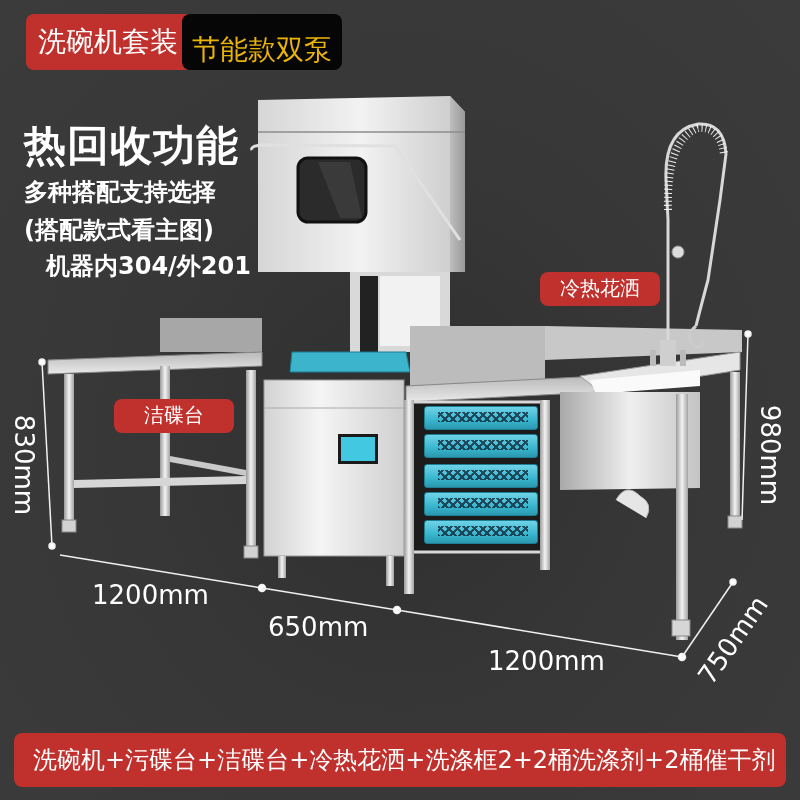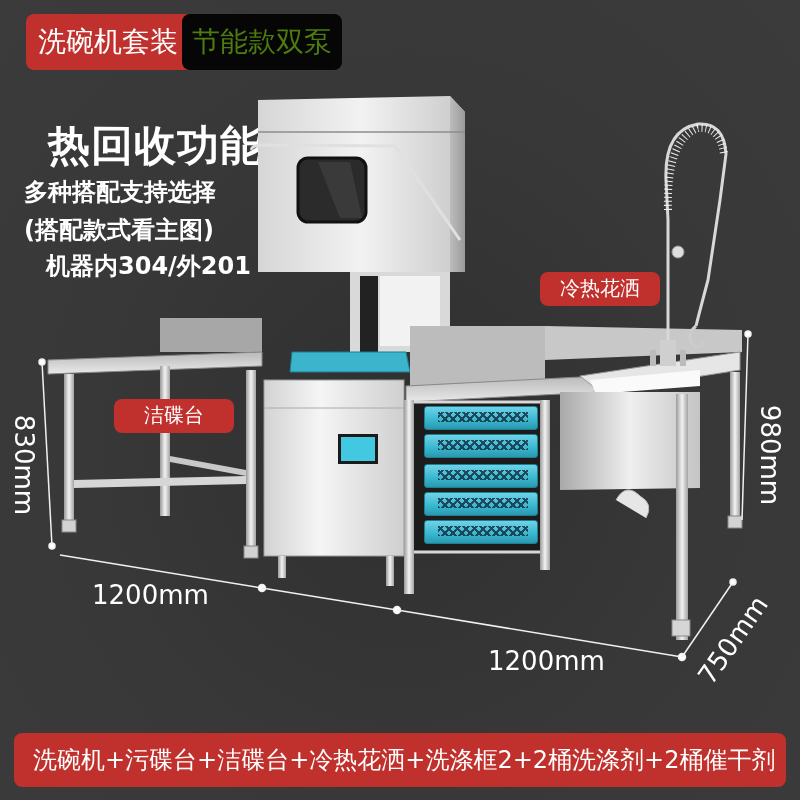--- a/index.html
+++ b/index.html
@@ -6,25 +6,25 @@
     html, body { width:800px; height:800px; overflow:hidden; }
     body { background:#3a3a3a; font-family:"DejaVu Sans", sans-serif; position:relative; }
     .stage { position:absolute; left:0; top:0; width:800px; height:800px;
       background: radial-gradient(ellipse at 50% 55%, #2f2f2f 0%, #383838 55%, #3b3b3b 100%); }
     .abs { position:absolute; }
 
     
     .hdr { position:absolute; left:26px; top:14px; height:56px; display:flex; }
     .hdr-red { background:#c0302c; color:#fff; font-size:28px; line-height:56px; padding:0 10px 16px 12px;
       border-radius:8px 0 0 8px; letter-spacing:0px; }
-    .hdr-black { background:#060606; color:#4d7c0f; font-size:28px; line-height:56px; padding:0 10px 0 10px;
+    .hdr-black { background:#060606; color:#eab308; font-size:28px; line-height:56px; padding:8px 10px 0 10px;
       border-radius:8px; margin-left:-6px; }
 
     
-    .promo-title { position:absolute; left:24px; top:118px; color:#fff; font-size:42px; font-weight:bold; letter-spacing:1px;margin-left:24px; }
+    .promo-title { position:absolute; left:24px; top:118px; color:#fff; font-size:42px; font-weight:bold; letter-spacing:1px; }
     .promo-line { position:absolute; left:24px; color:#fff; font-size:24px; font-weight:bold; }
 
     
     .tag { position:absolute; background:#c0302c; color:#fff; font-size:20px; line-height:32px; height:34px;
       border-radius:8px; text-align:center; }
 
     
     .dim { position:absolute; color:#fff; font-size:26px; }
 
     
@@ -179,19 +179,20 @@
   <div class="tag" style="left:114px; top:399px; width:120px;">洁碟台</div>
   <div class="tag" style="left:540px; top:272px; width:120px;">冷热花洒</div>
 
   <div class="dim" style="left:2px; top:400px; width:44px; height:130px;">
     <span style="position:absolute; left:50%; top:50%; transform:translate(-50%,-50%) rotate(90deg); white-space:nowrap;">830mm</span>
   </div>
   <div class="dim" style="left:748px; top:390px; width:44px; height:130px;">
     <span style="position:absolute; left:50%; top:50%; transform:translate(-50%,-50%) rotate(90deg); white-space:nowrap;">980mm</span>
   </div>
   <div class="dim" style="left:92px; top:580px;">1200mm</div>
+  <div class="dim" style="left:268px; top:612px;">650mm</div>
   <div class="dim" style="left:488px; top:646px;">1200mm</div>
   <div class="dim" style="left:688px; top:610px; width:90px; height:60px;">
     <span style="position:absolute; left:50%; top:50%; transform:translate(-50%,-50%) rotate(-55deg); white-space:nowrap;">750mm</span>
   </div>
 
   <div class="bottom">洗碗机+污碟台+洁碟台+冷热花洒+洗涤框2+2桶洗涤剂+2桶催干剂</div>
 </div>
 
 </body></html>

